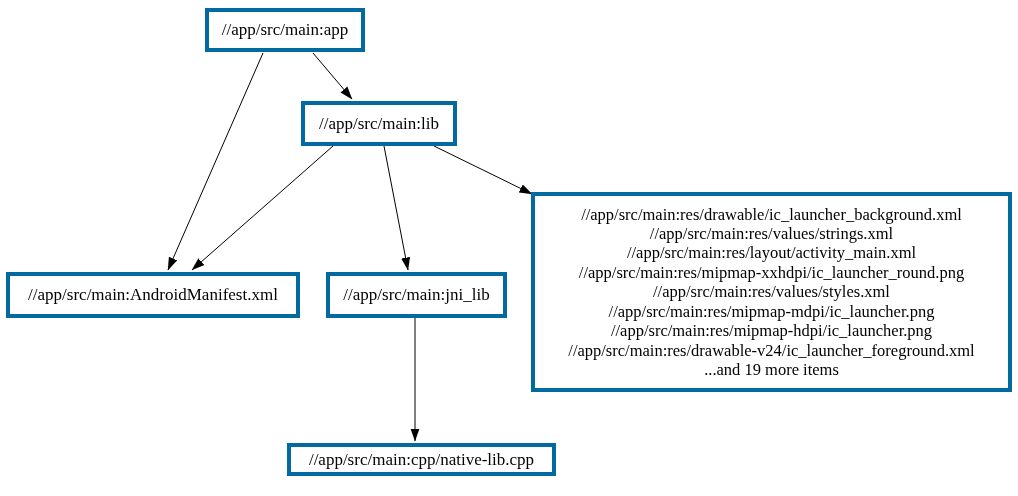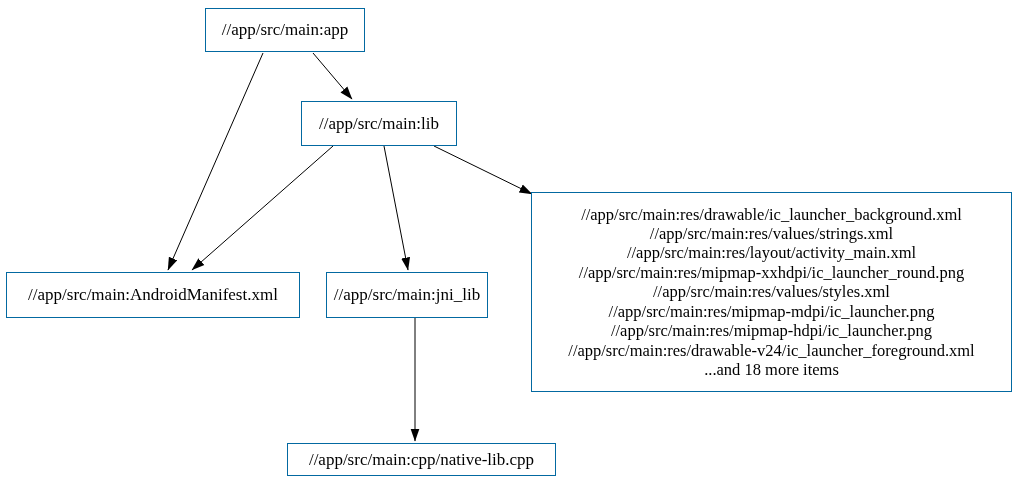--- a/index.html
+++ b/index.html
@@ -19,34 +19,34 @@
   .edges {
     position: absolute;
     left: 0;
     top: 0;
     width: 1018px;
     height: 496px;
   }
   .node {
     position: absolute;
     box-sizing: border-box;
-    border: 1px solid #0369a1;
+    border: 4px solid #0369a1;
     background: #ffffff;
     display: flex;
     align-items: center;
     justify-content: center;
     text-align: center;
     font-size: 17px;
     line-height: 1.15;
     white-space: nowrap;
   }
   .node-app      { left: 205px; top:   8px; width: 160px; height: 44px; }
   .node-lib      { left: 301px; top: 101px; width: 156px; height: 45px; }
   .node-manifest { left:   6px; top: 272px; width: 294px; height: 46px; }
-  .node-jni      { left: 326px; top: 272px; width: 162px; height: 46px; }
+  .node-jni      { left: 326px; top: 272px; width: 181px; height: 46px; }
   .node-res      { left: 531px; top: 192px; width: 481px; height: 200px;
                    flex-direction: column; justify-content: center;
                    font-size: 16.5px; }
   .node-native   { left: 287px; top: 443px; width: 269px; height: 33px; }
   .res-line {
     display: block;
     line-height: 19.4px;
     white-space: nowrap;
   }
 </style>
@@ -87,20 +87,20 @@
 
   <div class="node node-res">
     <span class="res-line">//app/src/main:res/drawable/ic_launcher_background.xml</span>
     <span class="res-line">//app/src/main:res/values/strings.xml</span>
     <span class="res-line">//app/src/main:res/layout/activity_main.xml</span>
     <span class="res-line">//app/src/main:res/mipmap-xxhdpi/ic_launcher_round.png</span>
     <span class="res-line">//app/src/main:res/values/styles.xml</span>
     <span class="res-line">//app/src/main:res/mipmap-mdpi/ic_launcher.png</span>
     <span class="res-line">//app/src/main:res/mipmap-hdpi/ic_launcher.png</span>
     <span class="res-line">//app/src/main:res/drawable-v24/ic_launcher_foreground.xml</span>
-    <span class="res-line">...and 18 more items</span>
+    <span class="res-line">...and 19 more items</span>
   </div>
 
   <div class="node node-native">
     <span>//app/src/main:cpp/native-lib.cpp</span>
   </div>
 
 </div>
 
 </body></html>

